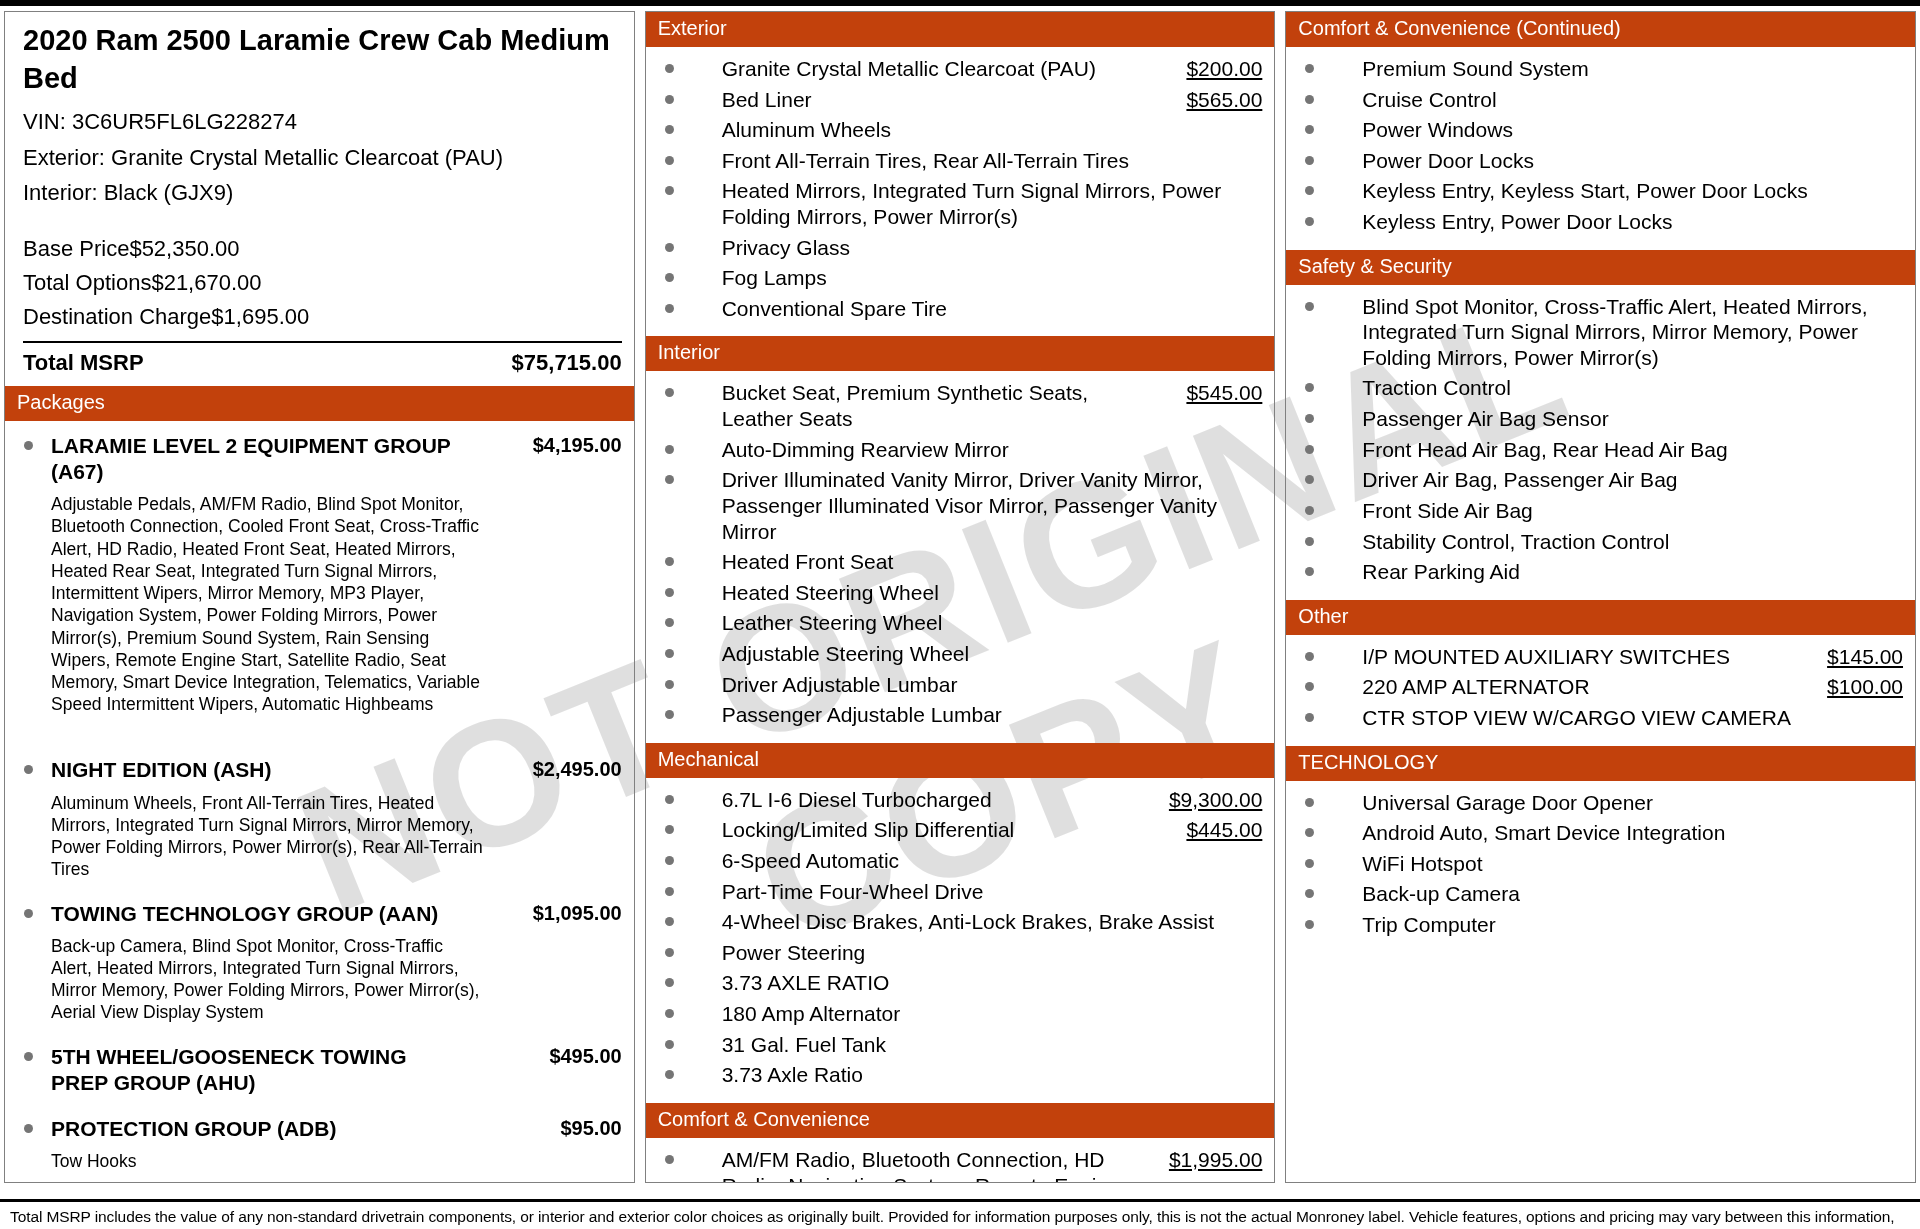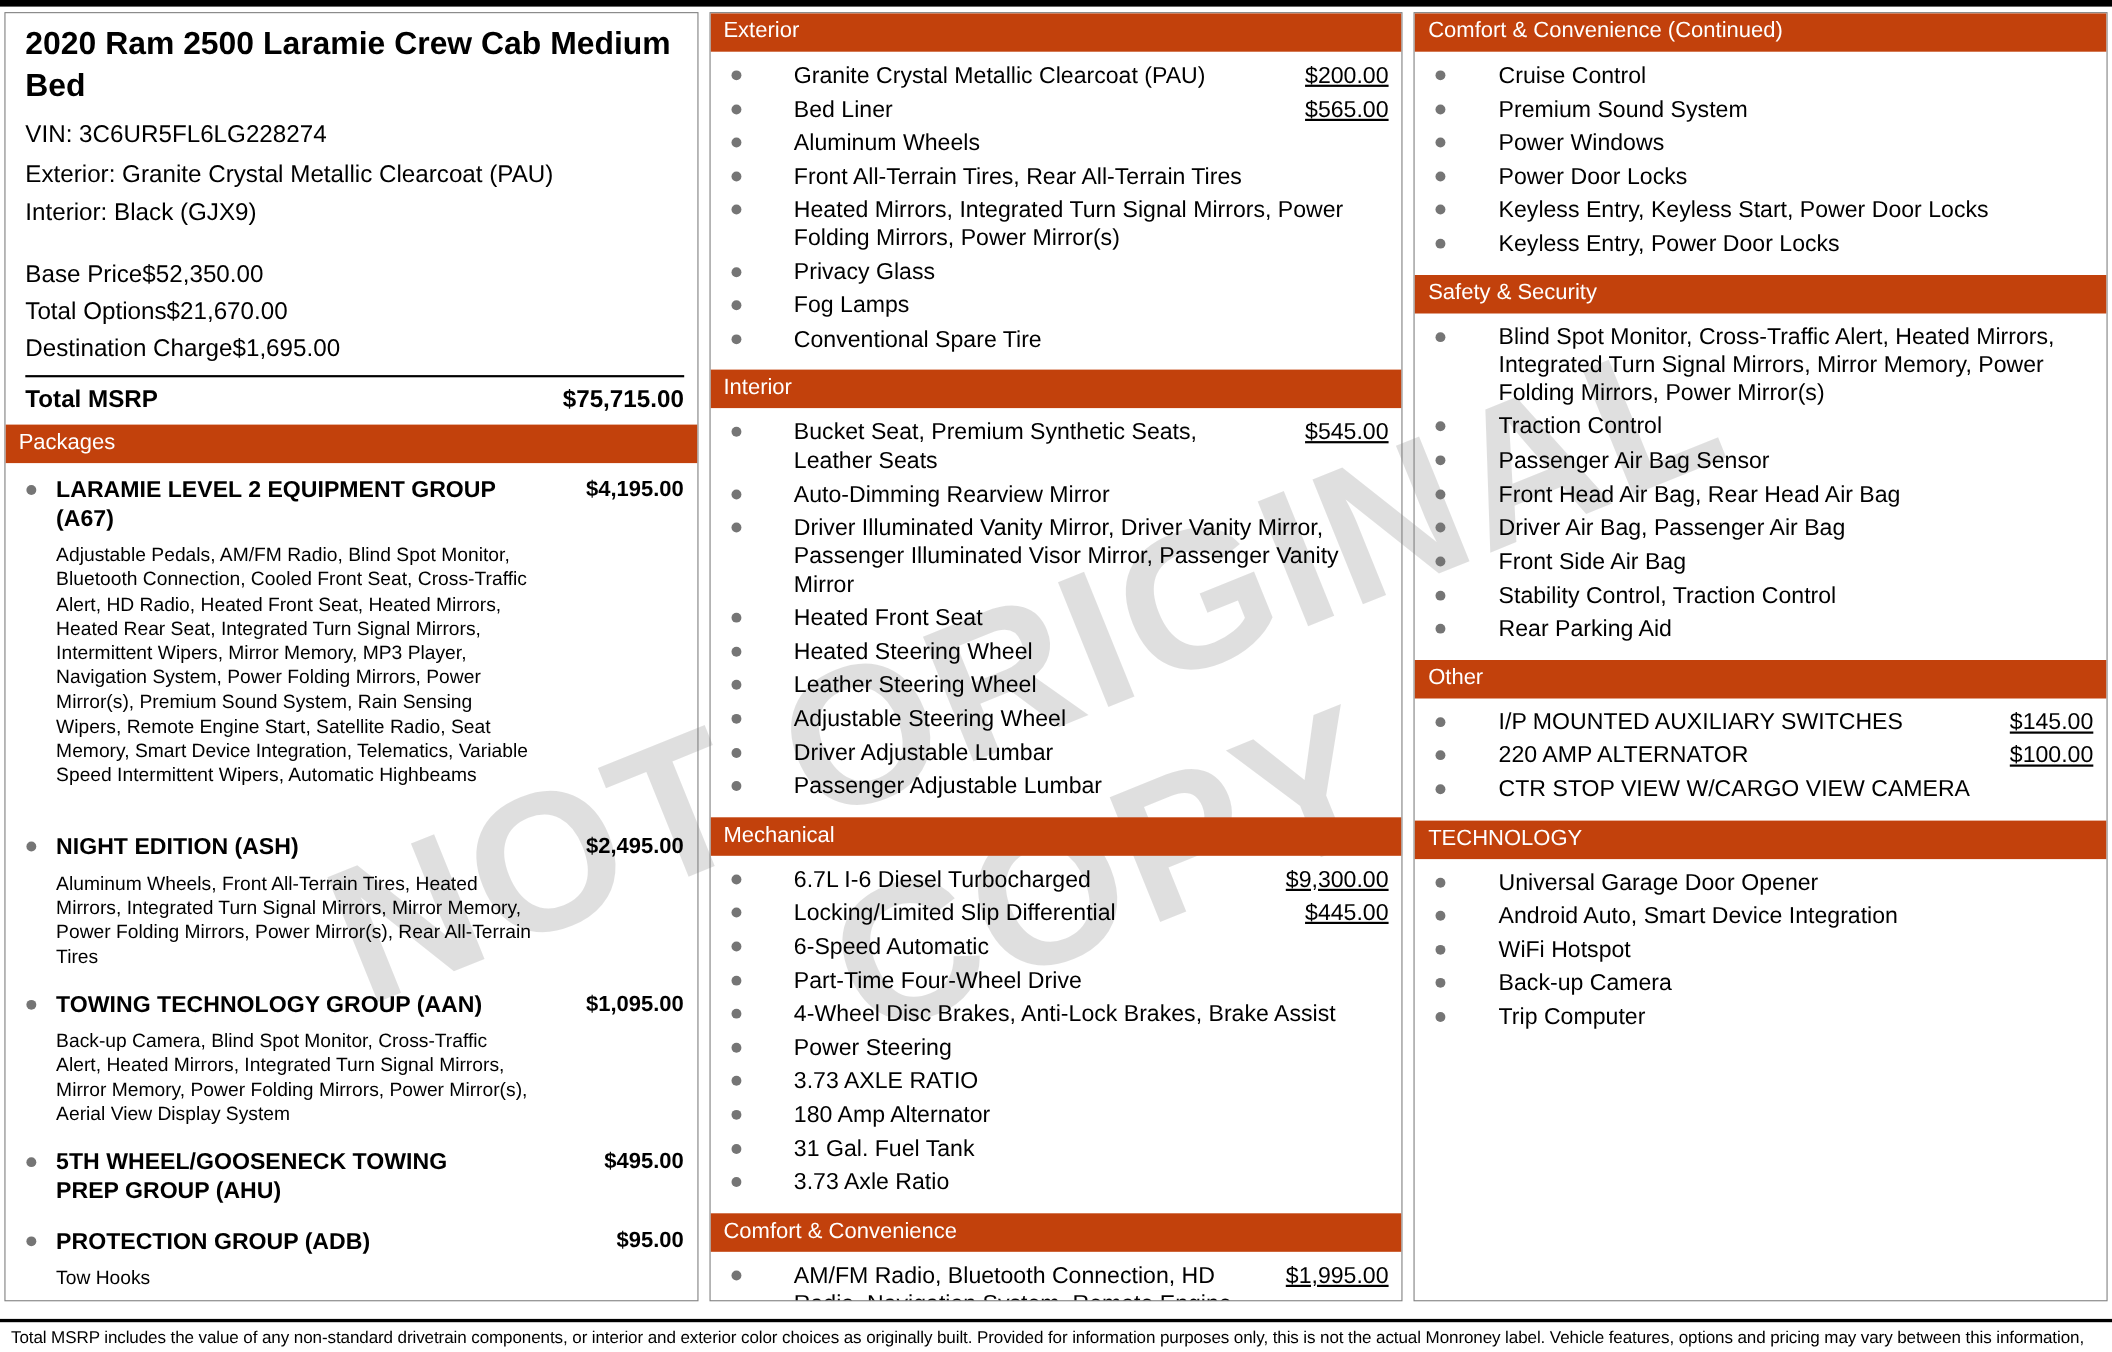--- a/index.html
+++ b/index.html
@@ -352,27 +352,27 @@
     </div>
 
   <div class="col">
 
       <section>
         <div class="sec-header">Comfort &amp; Convenience (Continued)</div>
         <div class="items">
 
             <div class="item">
               <span class="bullet"></span>
+              <span class="item-text">Premium Sound System</span>
+
+            </div>
+
+            <div class="item">
+              <span class="bullet"></span>
               <span class="item-text">Cruise Control</span>
-
-            </div>
-
-            <div class="item">
-              <span class="bullet"></span>
-              <span class="item-text">Premium Sound System</span>
 
             </div>
 
             <div class="item">
               <span class="bullet"></span>
               <span class="item-text">Power Windows</span>
 
             </div>
 
             <div class="item">

